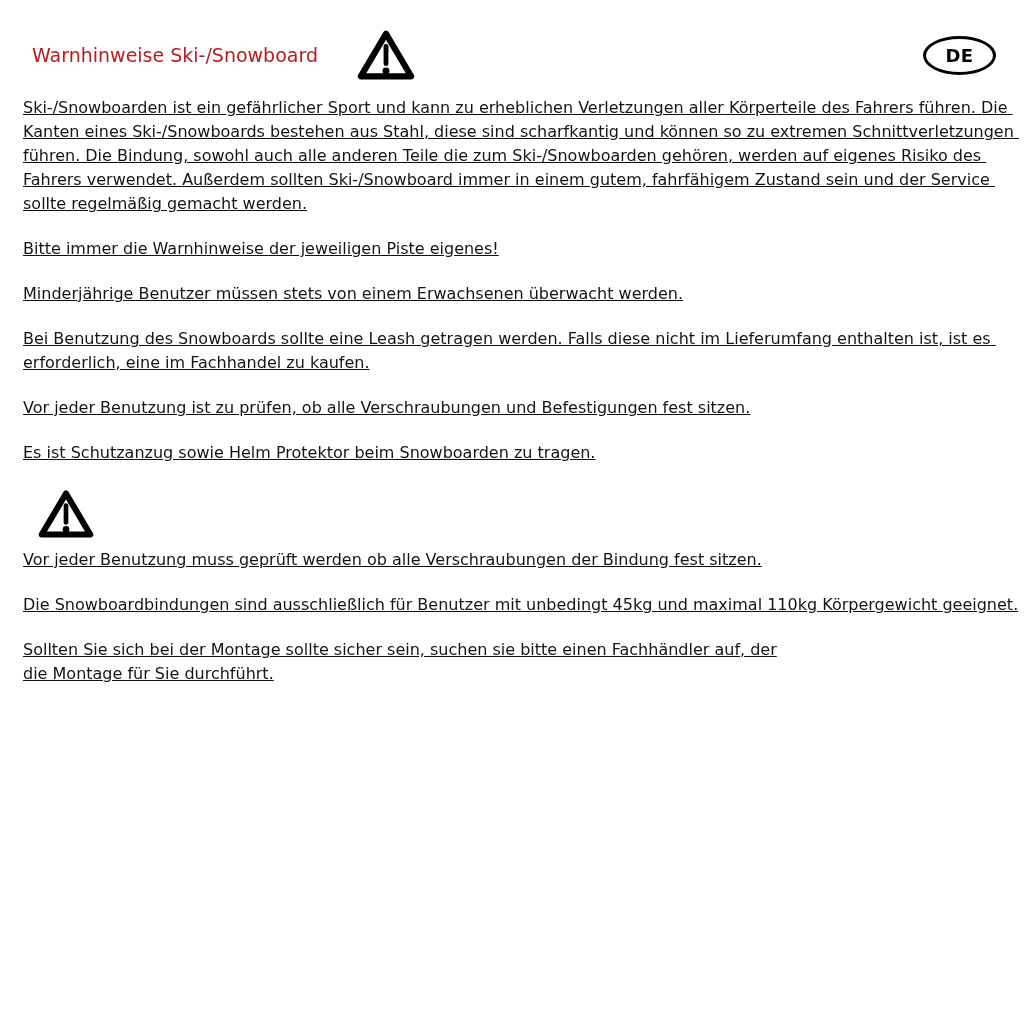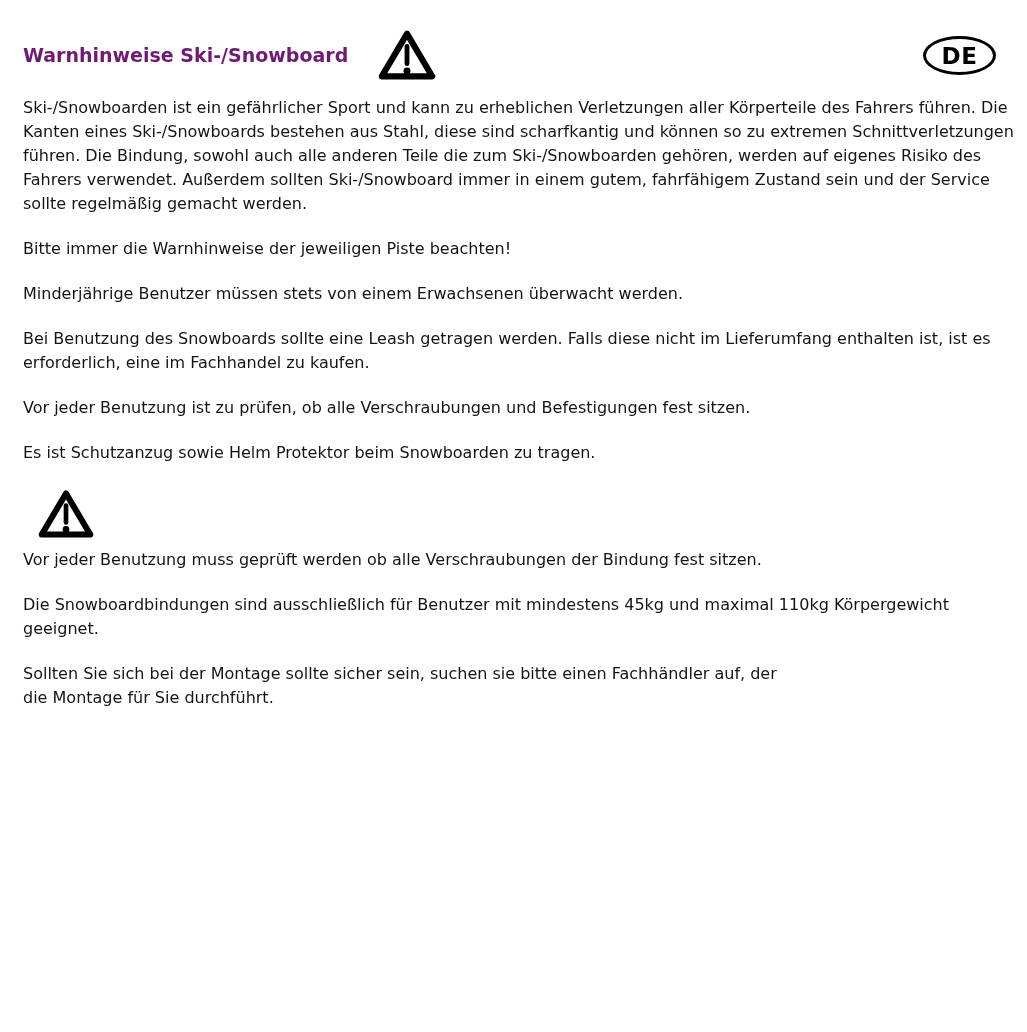--- a/index.html
+++ b/index.html
@@ -28,52 +28,52 @@
   }
   .heading-row.first {
     margin-top: 26px;
     height: 58px;
   }
   .heading-row.second {
     margin-top: 21px;
     height: 56px;
   }
   h1.section-heading {
-    margin: 0;
+    margin: 9px;
     font-size: 19px;
-    font-weight: 700;
-    color: #701a75;
+    font-weight: 400;
+    color: #b91c1c;
     white-space: nowrap;
   }
   .tri-icon {
     flex: 0 0 auto;
     display: block;
   }
   .heading-row.first .tri-icon { margin-left: 30px; }
   .heading-row.second .tri-icon { margin-left: 15px; }
 
   .de-badge {
     position: absolute;
     top: 36px;
     right: 31px;
     width: 67px;
     height: 33px;
     border: 3px solid #000000;
     border-radius: 50%;
     display: flex;
     align-items: center;
     justify-content: center;
-    font-size: 23px;
+    font-size: 18px;
     font-weight: 700;
     color: #000000;
     letter-spacing: 0.5px;
     background: #ffffff;
   }
 
-  .section-body { margin-top: 12px; }
+  .section-body { margin-top: 12px; text-decoration: underline; }
   .section-body.second { margin-top: 6px; }
   .section-body p {
     margin: 0 0 21px 0;
     font-size: 16px;
     line-height: 24px;
     max-width: 996px;
     white-space: pre-wrap;
     color: #141414;
   }
 </style>
@@ -90,35 +90,35 @@
     <h1 class="section-heading">Warnhinweise Ski-/Snowboard</h1>
     <svg class="tri-icon" width="58" height="56" viewBox="0 0 60 56" aria-hidden="true">
       <polygon points="30,6 56,50 4,50" fill="#ffffff" stroke="#000000" stroke-width="6.5" stroke-linejoin="round"></polygon>
       <line x1="30" y1="19" x2="30" y2="37" stroke="#000000" stroke-width="5" stroke-linecap="round"></line>
       <circle cx="30" cy="44.5" r="3.6" fill="#000000"></circle>
     </svg>
   </div>
 
   <div class="section-body first">
     <p>Ski-/Snowboarden ist ein gefährlicher Sport und kann zu erheblichen Verletzungen aller Körperteile des Fahrers führen. Die Kanten eines Ski-/Snowboards bestehen aus Stahl, diese sind scharfkantig und können so zu extremen Schnittverletzungen führen. Die Bindung, sowohl auch alle anderen Teile die zum Ski-/Snowboarden gehören, werden auf eigenes Risiko des Fahrers verwendet. Außerdem sollten Ski-/Snowboard immer in einem gutem, fahrfähigem Zustand sein und der Service sollte regelmäßig gemacht werden.</p>
-    <p>Bitte immer die Warnhinweise der jeweiligen Piste beachten!</p>
+    <p>Bitte immer die Warnhinweise der jeweiligen Piste eigenes!</p>
     <p>Minderjährige Benutzer müssen stets von einem Erwachsenen überwacht werden.</p>
     <p>Bei Benutzung des Snowboards sollte eine Leash getragen werden. Falls diese nicht im Lieferumfang enthalten ist, ist es erforderlich, eine im Fachhandel zu kaufen.</p>
     <p>Vor jeder Benutzung ist zu prüfen, ob alle Verschraubungen und Befestigungen fest sitzen.</p>
     <p>Es ist Schutzanzug sowie Helm Protektor beim Snowboarden zu tragen.</p>
   </div>
 
   <div class="heading-row second">
     <svg class="tri-icon" width="56" height="54" viewBox="0 0 60 56" aria-hidden="true">
       <polygon points="30,6 56,50 4,50" fill="#ffffff" stroke="#000000" stroke-width="6.5" stroke-linejoin="round"></polygon>
       <line x1="30" y1="19" x2="30" y2="37" stroke="#000000" stroke-width="5" stroke-linecap="round"></line>
       <circle cx="30" cy="44.5" r="3.6" fill="#000000"></circle>
     </svg>
   </div>
 
   <div class="section-body second">
     <p>Vor jeder Benutzung muss geprüft werden ob alle Verschraubungen der Bindung fest sitzen.</p>
-    <p>Die Snowboardbindungen sind ausschließlich für Benutzer mit mindestens 45kg und maximal 110kg Körpergewicht geeignet.</p>
+    <p>Die Snowboardbindungen sind ausschließlich für Benutzer mit unbedingt 45kg und maximal 110kg Körpergewicht geeignet.</p>
     <p>Sollten Sie sich bei der Montage sollte sicher sein, suchen sie bitte einen Fachhändler auf, der
 die Montage für Sie durchführt.</p>
   </div>
 
 </div>
 
 </body></html>

